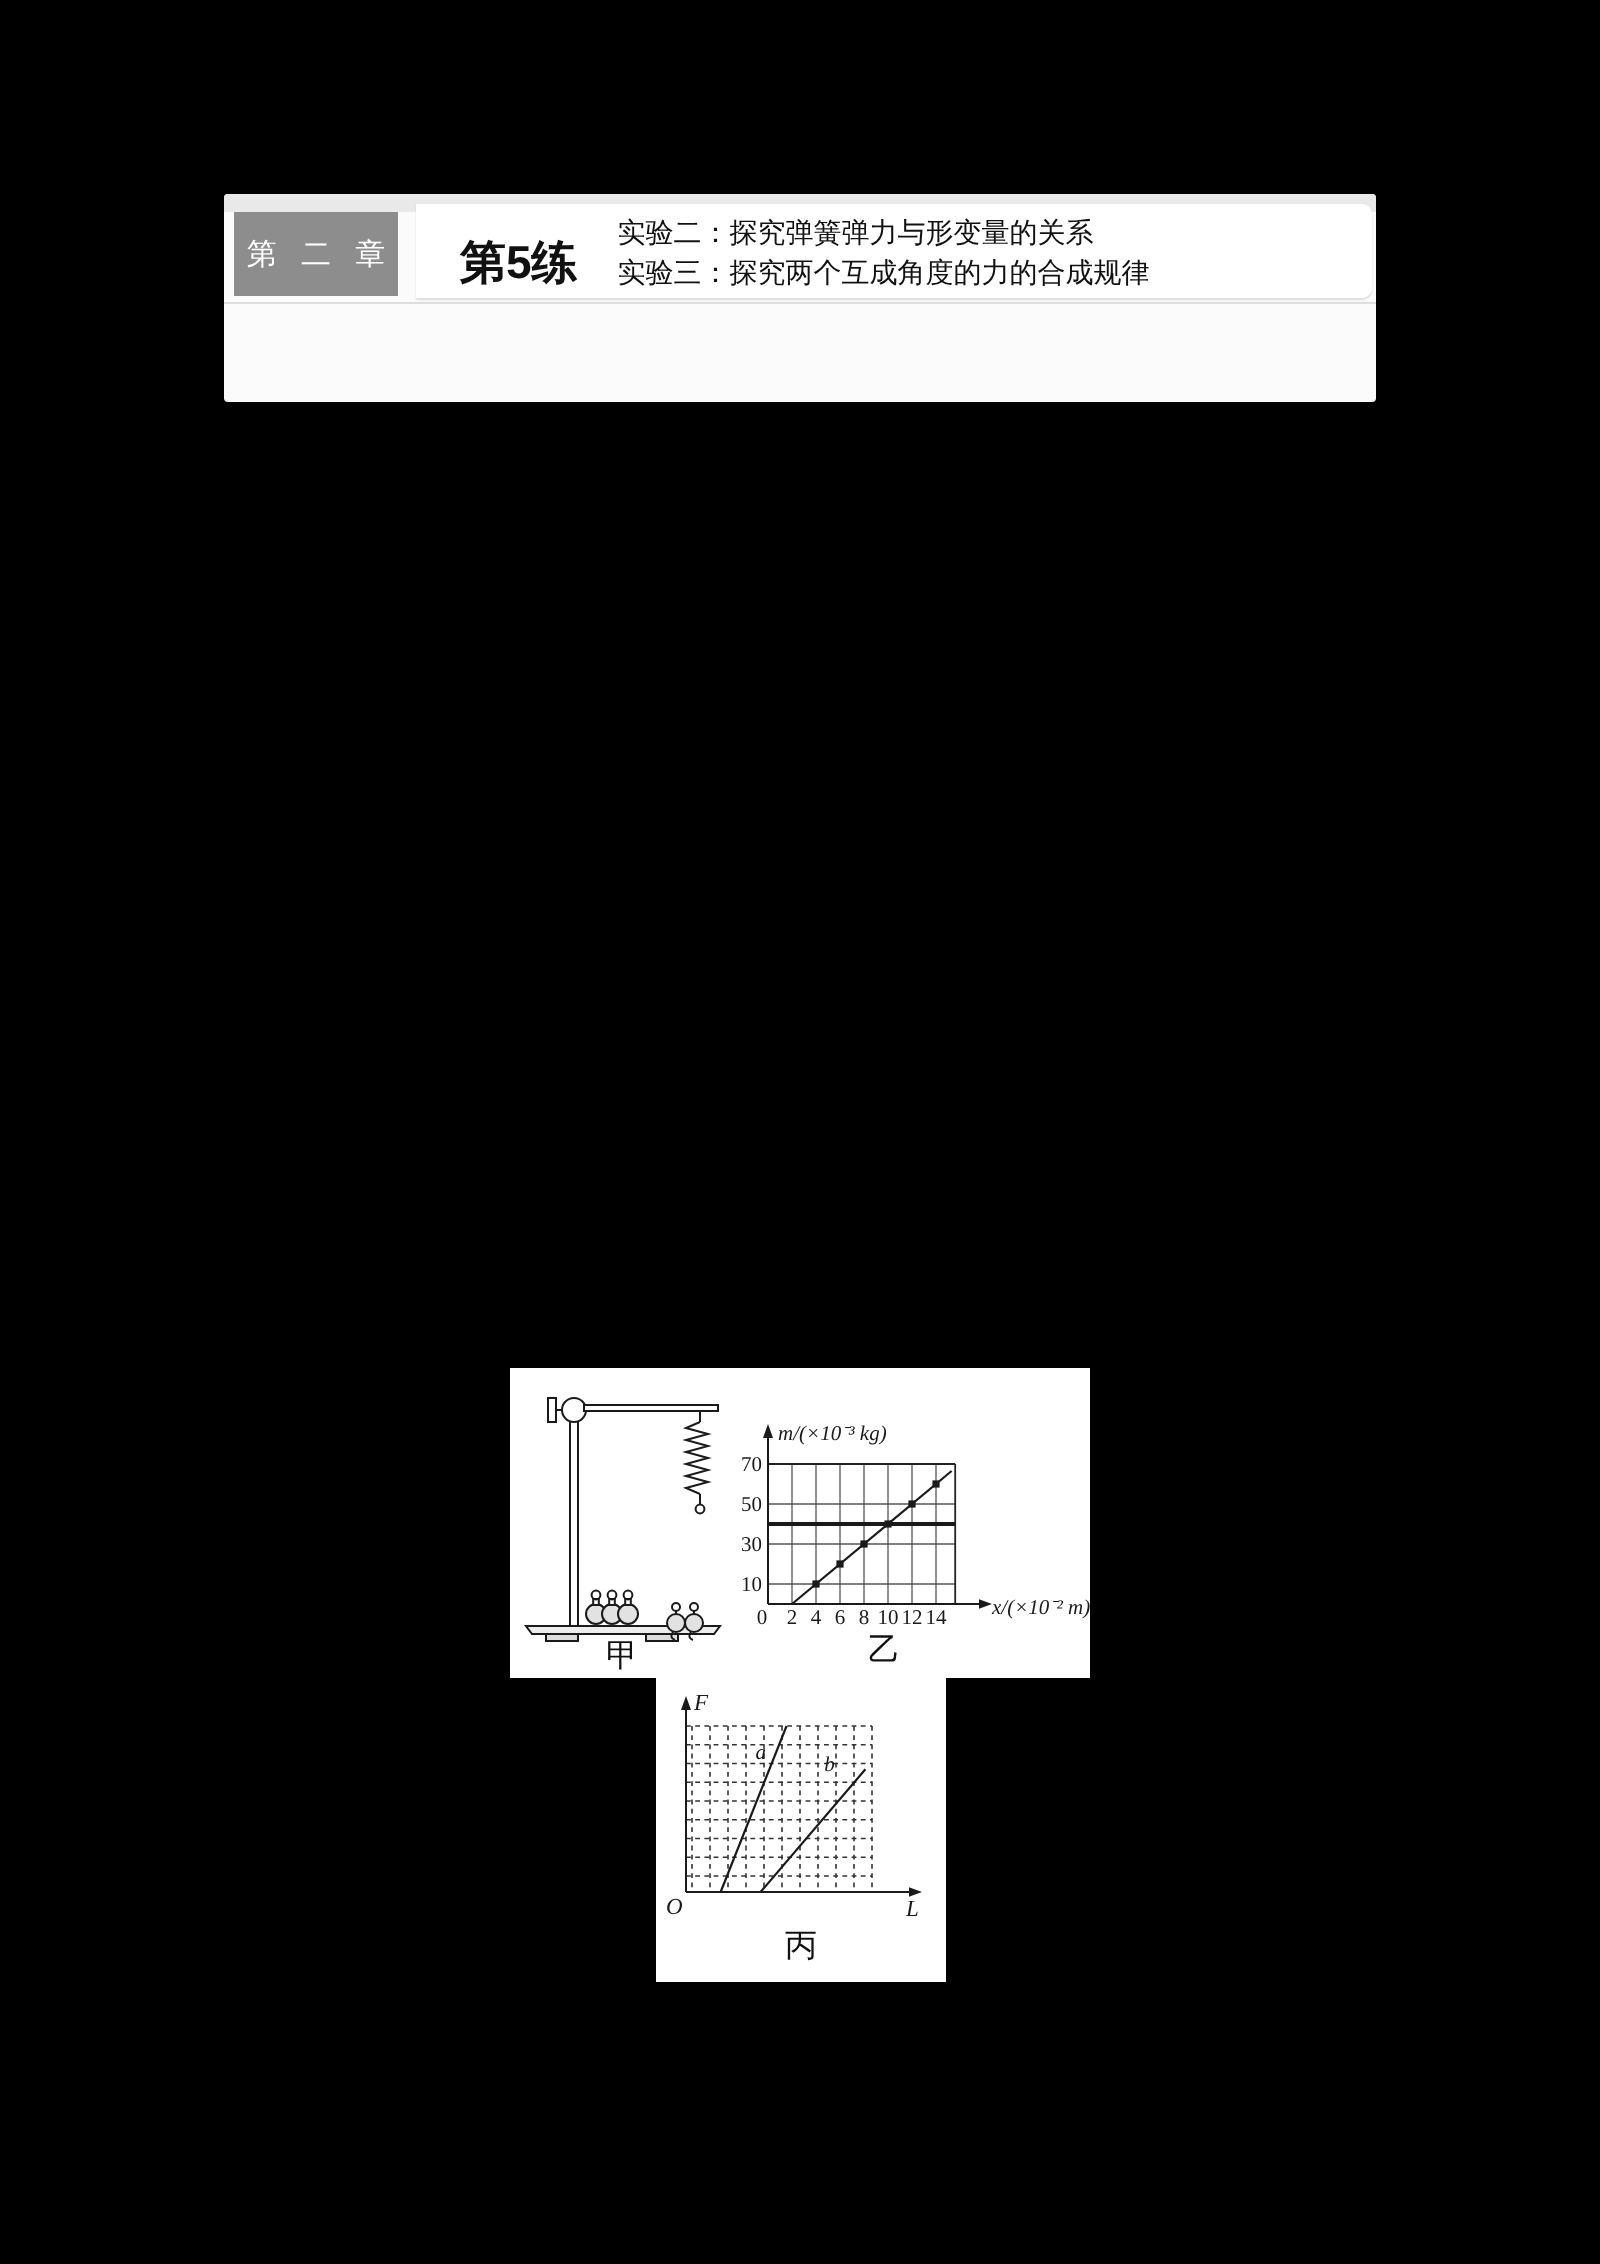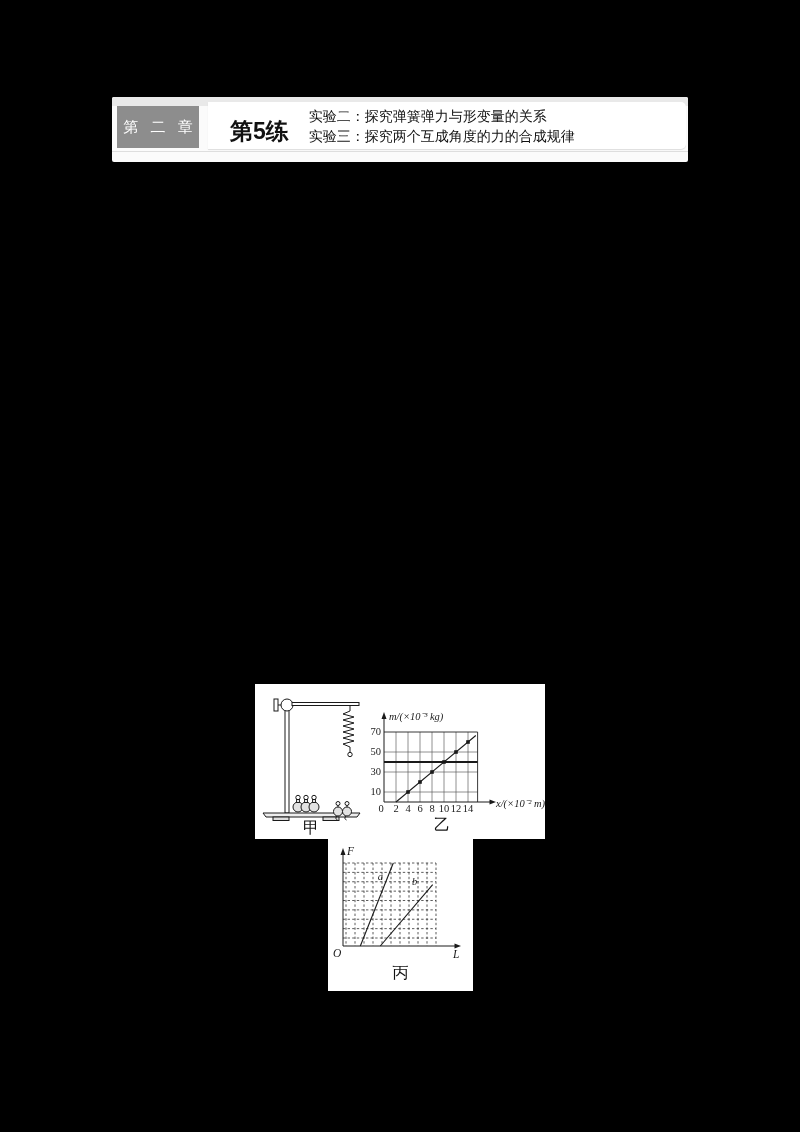--- a/index.html
+++ b/index.html
@@ -2,21 +2,21 @@
 <html><head>
 <meta charset="utf-8">
 <style>
   html,body{margin:0;padding:0;}
   body{
     width:800px;height:1132px;position:relative;overflow:hidden;
     background:#000;font-family:"Liberation Sans",sans-serif;
   }
   
   .band{
-    position:absolute;left:112px;top:97px;width:576px;height:65px;
+    position:absolute;left:112px;top:97px;width:576px;height:104px;
     background:#fbfbfb;border-radius:2px;
   }
   .band-strip{
     position:absolute;left:0;top:0;width:576px;height:9px;
     background:#e9e9e9;border-radius:2px 2px 0 0;
   }
   .chapter-box{
     position:absolute;left:5px;top:9px;width:82px;height:42px;
     background:#8d8d8d;color:#fff;display:flex;align-items:center;justify-content:center;
     font-size:15px;letter-spacing:4px;text-indent:4px;

